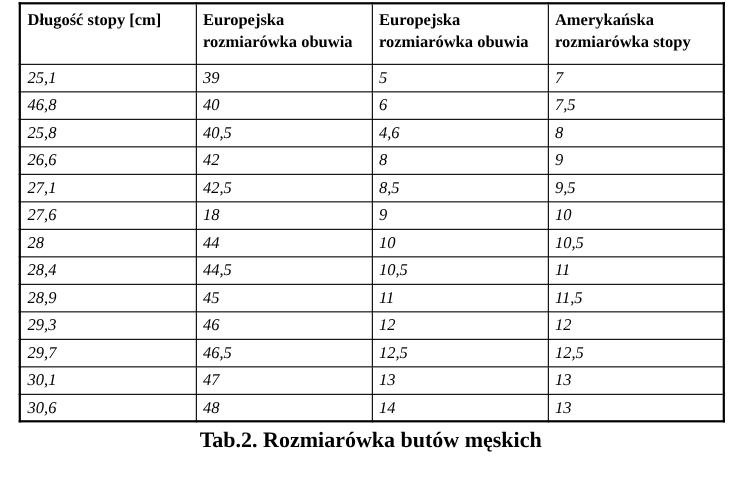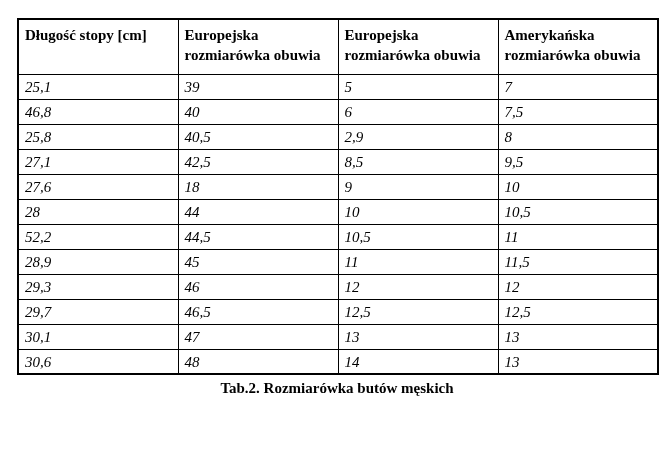--- a/index.html
+++ b/index.html
@@ -12,21 +12,21 @@
     height: 458px;
     font-family: "Liberation Serif", serif;
     color: #000000;
     overflow: hidden;
   }
   .page {
     position: relative;
     width: 672px;
     height: 458px;
     box-sizing: border-box;
-    padding: 18px 15px 0 17px;
+    padding: 2px 15px 0 17px;
   }
   table.size-table {
     border-collapse: collapse;
     table-layout: fixed;
     width: 640px;
     border: 2px solid #000000;
   }
   table.size-table col { width: 160px; }
   table.size-table th,
   table.size-table td {
@@ -48,82 +48,88 @@
   table.size-table td {
     height: 25px;
     line-height: 1.25;
     font-weight: normal;
     font-style: italic;
   }
   .caption {
     width: 640px;
     text-align: center;
     font-weight: bold;
-    font-size: 15px;
+    font-size: 20px;
     margin-top: 5px;
   }
 </style>
 </head>
 <body>
 
 <div class="page">
   <table class="size-table">
     <colgroup>
       <col>
         <col>
         <col>
         <col>
     </colgroup>
     <thead>
       <tr>
           <th>Długość stopy [cm]</th>
           <th>Europejska rozmiarówka obuwia</th>
           <th>Europejska rozmiarówka obuwia</th>
-          <th>Amerykańska rozmiarówka obuwia</th>
+          <th>Amerykańska rozmiarówka stopy</th>
         </tr>
     </thead>
     <tbody>
         <tr>
           <td>25,1</td>
           <td>39</td>
           <td>5</td>
           <td>7</td>
         </tr>
         <tr>
           <td>46,8</td>
           <td>40</td>
           <td>6</td>
           <td>7,5</td>
         </tr>
         <tr>
           <td>25,8</td>
           <td>40,5</td>
-          <td>2,9</td>
+          <td>4,6</td>
           <td>8</td>
+        </tr>
+        <tr>
+          <td>26,6</td>
+          <td>42</td>
+          <td>8</td>
+          <td>9</td>
         </tr>
         <tr>
           <td>27,1</td>
           <td>42,5</td>
           <td>8,5</td>
           <td>9,5</td>
         </tr>
         <tr>
           <td>27,6</td>
           <td>18</td>
           <td>9</td>
           <td>10</td>
         </tr>
         <tr>
           <td>28</td>
           <td>44</td>
           <td>10</td>
           <td>10,5</td>
         </tr>
         <tr>
-          <td>52,2</td>
+          <td>28,4</td>
           <td>44,5</td>
           <td>10,5</td>
           <td>11</td>
         </tr>
         <tr>
           <td>28,9</td>
           <td>45</td>
           <td>11</td>
           <td>11,5</td>
         </tr>

